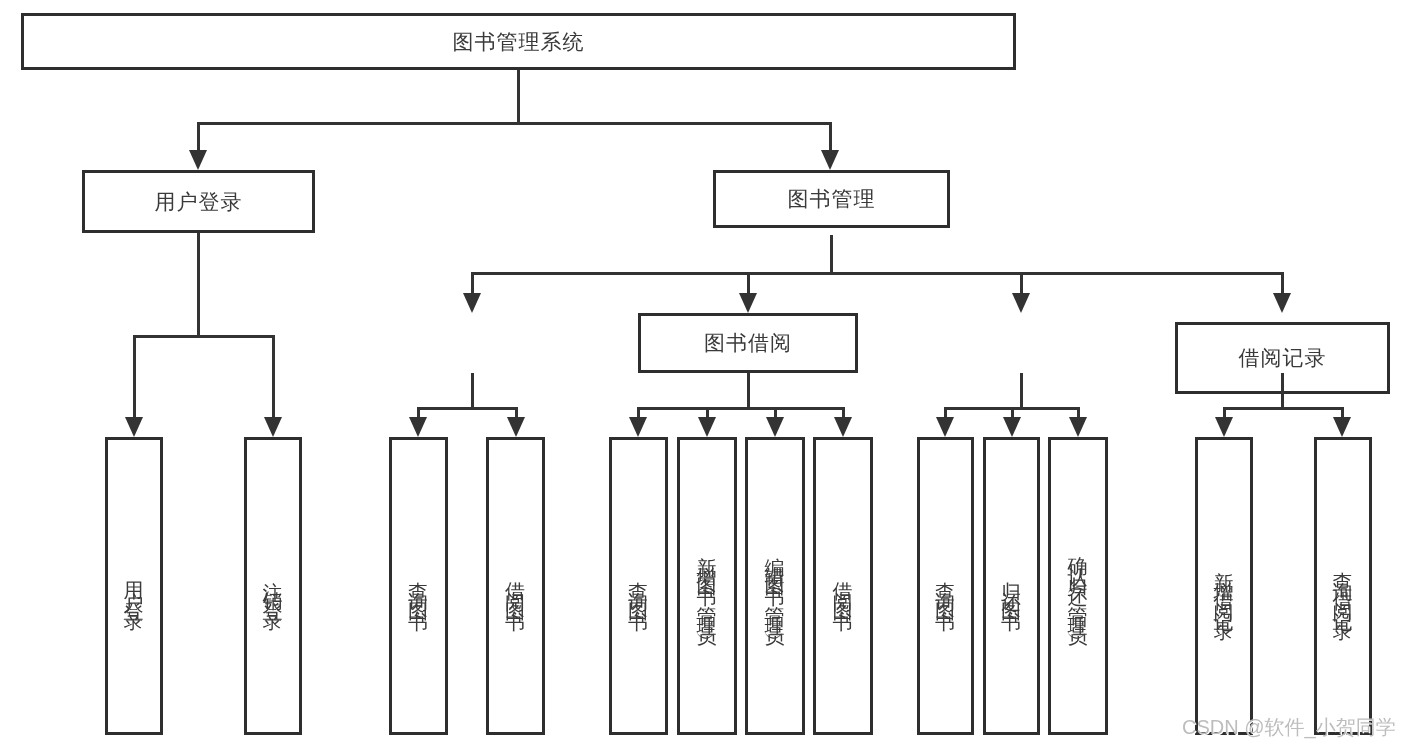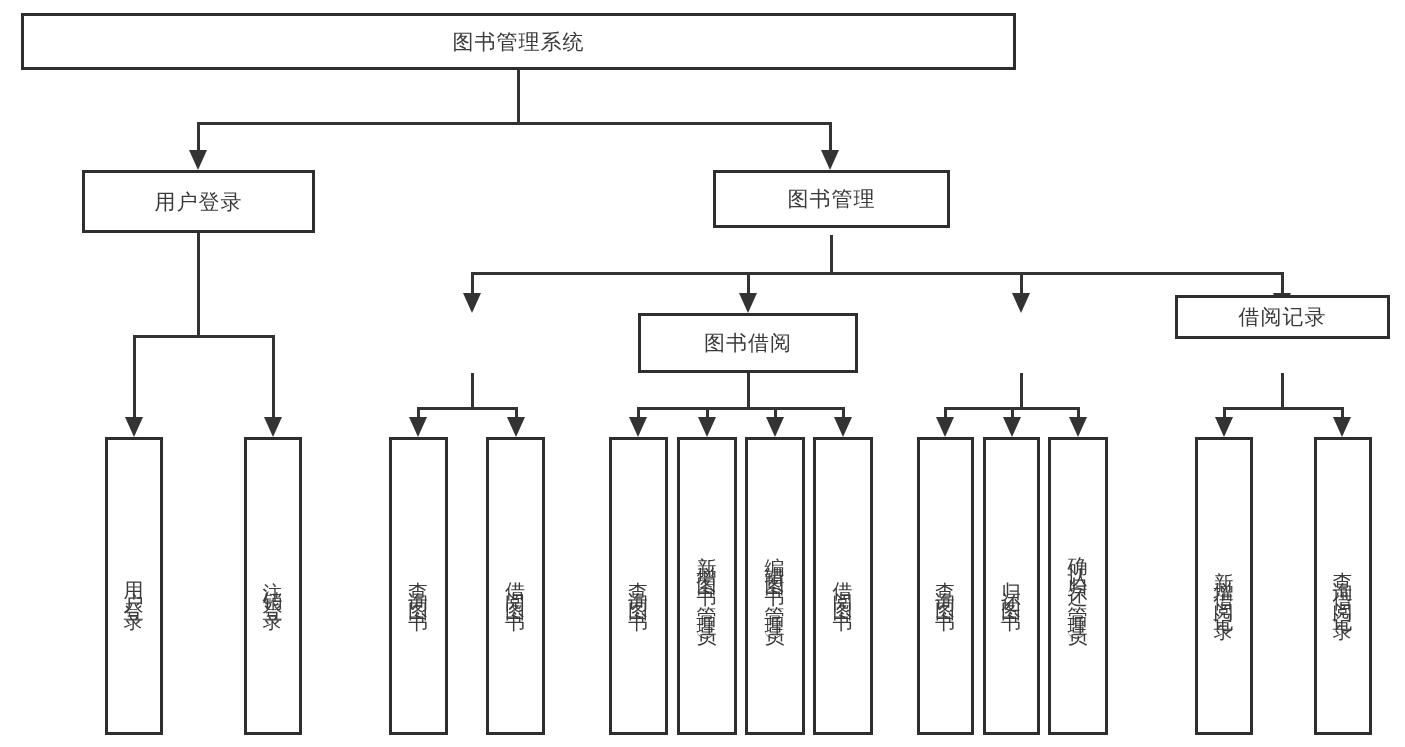--- a/index.html
+++ b/index.html
@@ -88,21 +88,21 @@
   <div class="vline" style="left:747px;top:272px;height:23px"></div>
   <div class="arrow" style="left:739px;top:293px"></div>
   <div class="vline" style="left:1020px;top:272px;height:23px"></div>
   <div class="arrow" style="left:1012px;top:293px"></div>
   <div class="vline" style="left:1281px;top:272px;height:23px"></div>
   <div class="arrow" style="left:1273px;top:293px"></div>
 
   <div class="hbox" style="left:638px;top:313px;width:220px;height:60px">
     <span>图书借阅</span>
   </div>
-  <div class="hbox" style="left:1175px;top:295px;width:215px;height:44px">
+  <div class="hbox" style="left:1175px;top:322px;width:215px;height:72px">
     <span>借阅记录</span>
   </div>
 
   <div class="vline" style="left:471px;top:373px;height:34px"></div>
   <div class="hline" style="left:417px;top:407px;width:101px"></div>
   <div class="vline" style="left:417px;top:407px;height:12px"></div>
   <div class="arrow" style="left:409px;top:417px"></div>
   <div class="vline" style="left:515px;top:407px;height:12px"></div>
   <div class="arrow" style="left:507px;top:417px"></div>
 
@@ -170,14 +170,15 @@
     <span>确认归还（管理员）</span>
   </div>
 
   <div class="vbox" style="left:1195px;width:58px">
     <span>新增借阅记录</span>
   </div>
   <div class="vbox" style="left:1314px;width:58px">
     <span>查询借阅记录</span>
   </div>
 
+  <div class="watermark">CSDN @软件_小贺同学</div>
 
 </div>
 
 </body></html>

